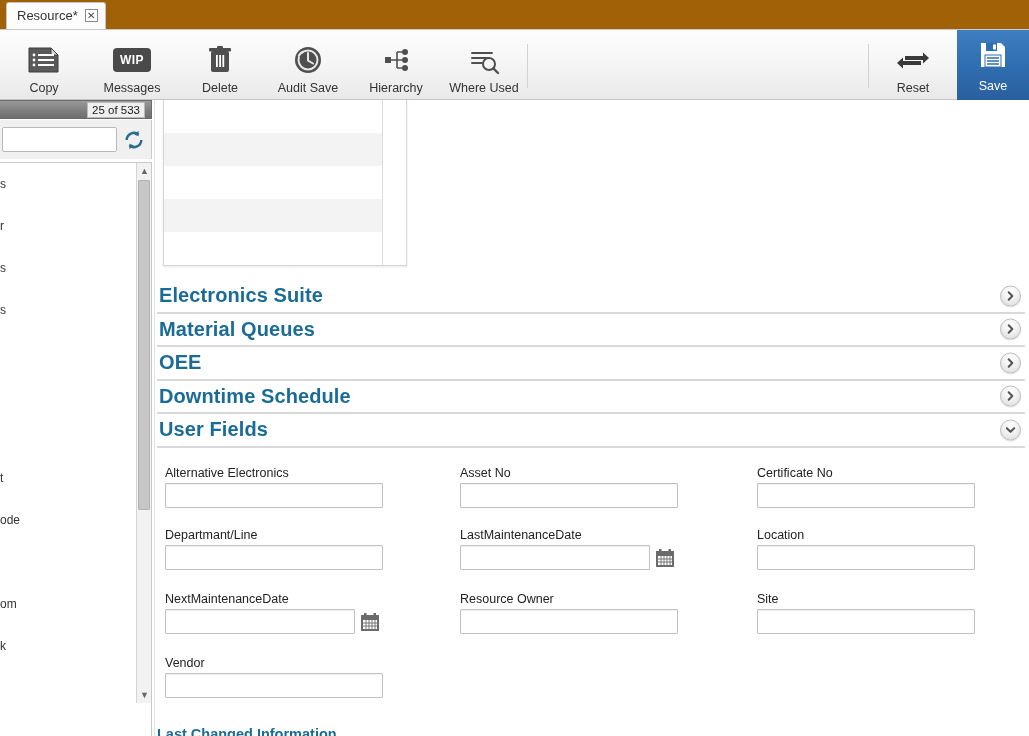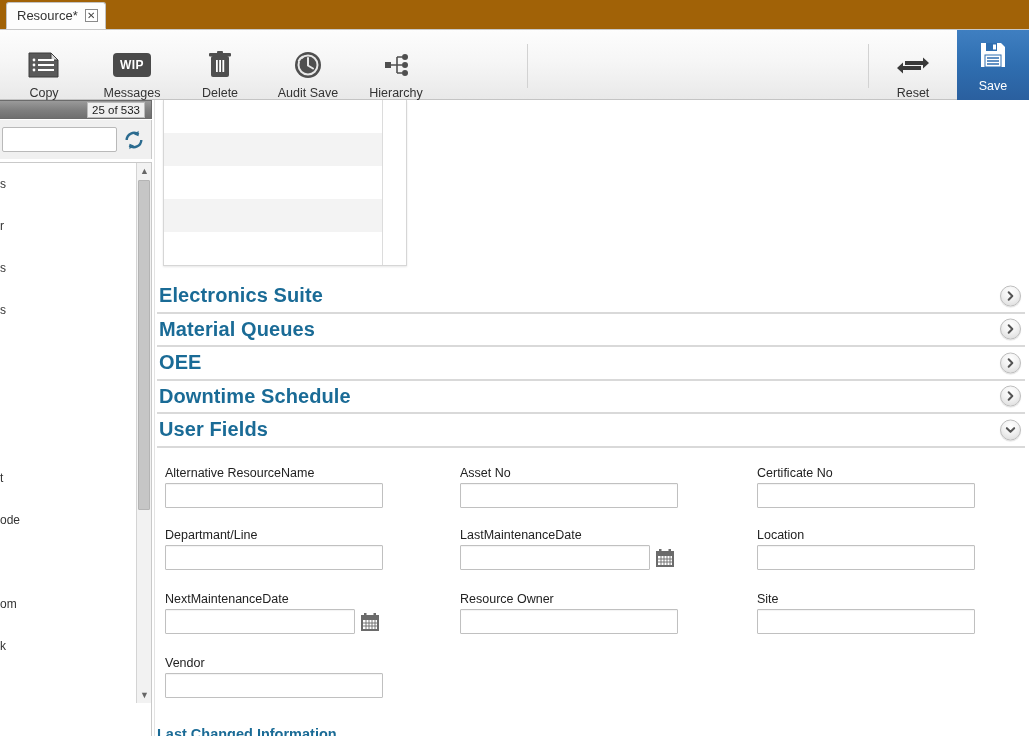--- a/index.html
+++ b/index.html
@@ -42,21 +42,21 @@
 
   
   .toolbar {
     position: absolute; left: 0; top: 30px; width: 1029px; height: 70px;
     background: linear-gradient(to bottom, #fdfdfd 0%, #f6f6f6 45%, #e9e9e9 100%);
     border-bottom: 1px solid #c4c4c4;
   }
   .tb-items { position: absolute; left: 0; top: 0; height: 70px; display: flex; align-items: flex-start; }
   .tb-btn {
     width: 88px; height: 70px;
-    display: flex; flex-direction: column; align-items: center; justify-content: flex-end;
+    display: flex; flex-direction: column; align-items: center; justify-content: center;
     padding-top: 8px;
     cursor: pointer;
     background: transparent;
     border: none;
   }
   .tb-btn .ico { height: 32px; display: flex; align-items: center; justify-content: center; }
   .tb-btn .lbl { margin-top: 5px; font-size: 12.5px; color: #333; white-space: nowrap; }
   .tb-sep {
     position: absolute; top: 14px; width: 1px; height: 44px; background: #d2d2d2;
   }
@@ -257,20 +257,30 @@
             <rect x="5" y="13" width="6" height="6" fill="#4f4f4f"></rect>
             <circle cx="25" cy="8" r="3" fill="#4f4f4f"></circle>
             <circle cx="25" cy="16" r="3" fill="#4f4f4f"></circle>
             <circle cx="25" cy="24" r="3" fill="#4f4f4f"></circle>
             <path d="M11 16 h6 M17 8 v16 M17 8 h5 M17 16 h5 M17 24 h5" stroke="#4f4f4f" stroke-width="1.6" fill="none"></path>
           </svg>
         </span>
         <span class="lbl">Hierarchy</span>
       </div>
 
+      <div class="tb-btn">
+        <span class="ico">
+          <svg width="34" height="32" viewBox="0 0 34 32">
+            <path d="M5 9 h20 M5 14 h17 M5 19 h10" stroke="#4f4f4f" stroke-width="1.9" fill="none" stroke-linecap="round"></path>
+            <circle cx="22" cy="20" r="6" fill="none" stroke="#4f4f4f" stroke-width="2"></circle>
+            <path d="M26.5 24.5 l4.5 4.5" stroke="#4f4f4f" stroke-width="2.4" stroke-linecap="round"></path>
+          </svg>
+        </span>
+        <span class="lbl">Where Used</span>
+      </div>
     </div>
 
     <div class="tb-sep" style="left:527px;"></div>
     <div class="tb-sep" style="left:868px;"></div>
 
     <div class="tb-right">
       <div class="tb-btn" style="width:88px;">
         <span class="ico">
           <svg width="34" height="32" viewBox="0 0 34 32">
             <path d="M9 12 h18 l0 -3.5 l6 5.5 l-6 5.5 l0 -3.5 h-18 z" fill="#3a3a3a"></path>
@@ -412,21 +422,21 @@
               <path d="M2 4 L6 8 L10 4" fill="none" stroke="#555" stroke-width="2.2" stroke-linecap="round" stroke-linejoin="round"></path>
             </svg>
         </span>
       </div>
     </div>
 
     <div class="userfields">
       <div class="field-grid" style="height:260px;">
 
         <div class="fld" style="left:8px; top:18px;">
-          <span class="lbl">Alternative ResourceName</span>
+          <span class="lbl">Alternative Electronics</span>
           <div class="inputrow">
             <input class="txt w-std" type="text" value="" style="">
           </div>
         </div>
 
         <div class="fld" style="left:303px; top:18px;">
           <span class="lbl">Asset No</span>
           <div class="inputrow">
             <input class="txt w-std" type="text" value="" style="">
           </div>

